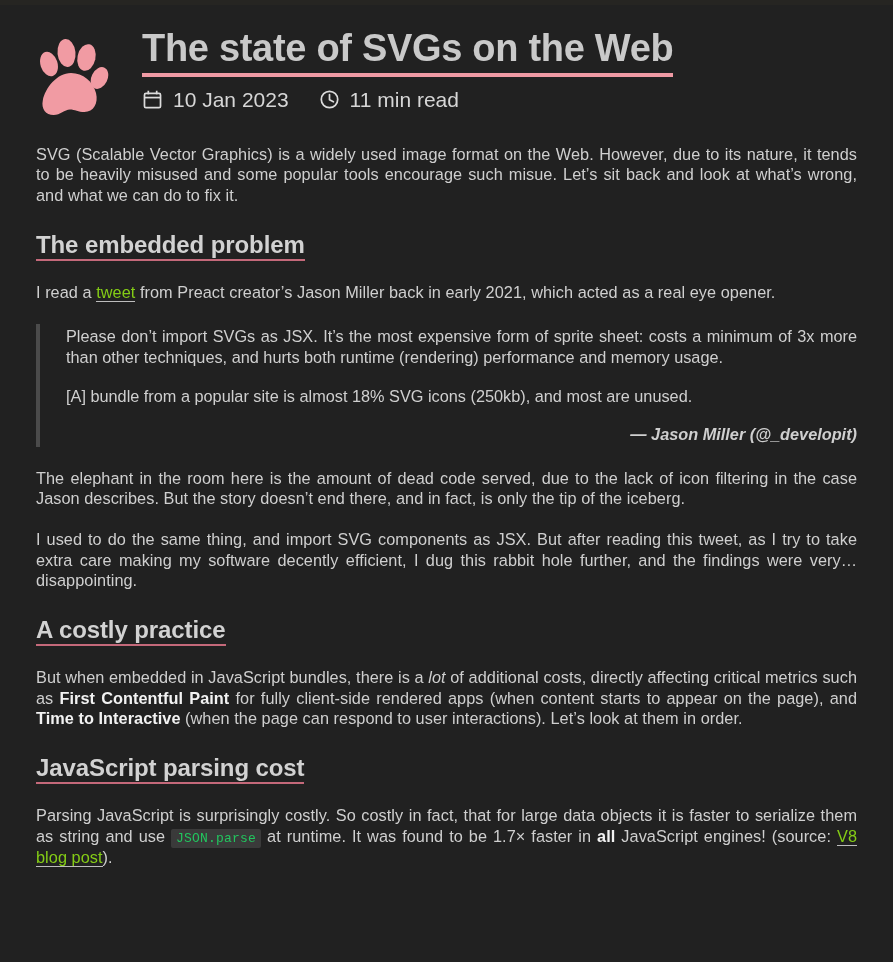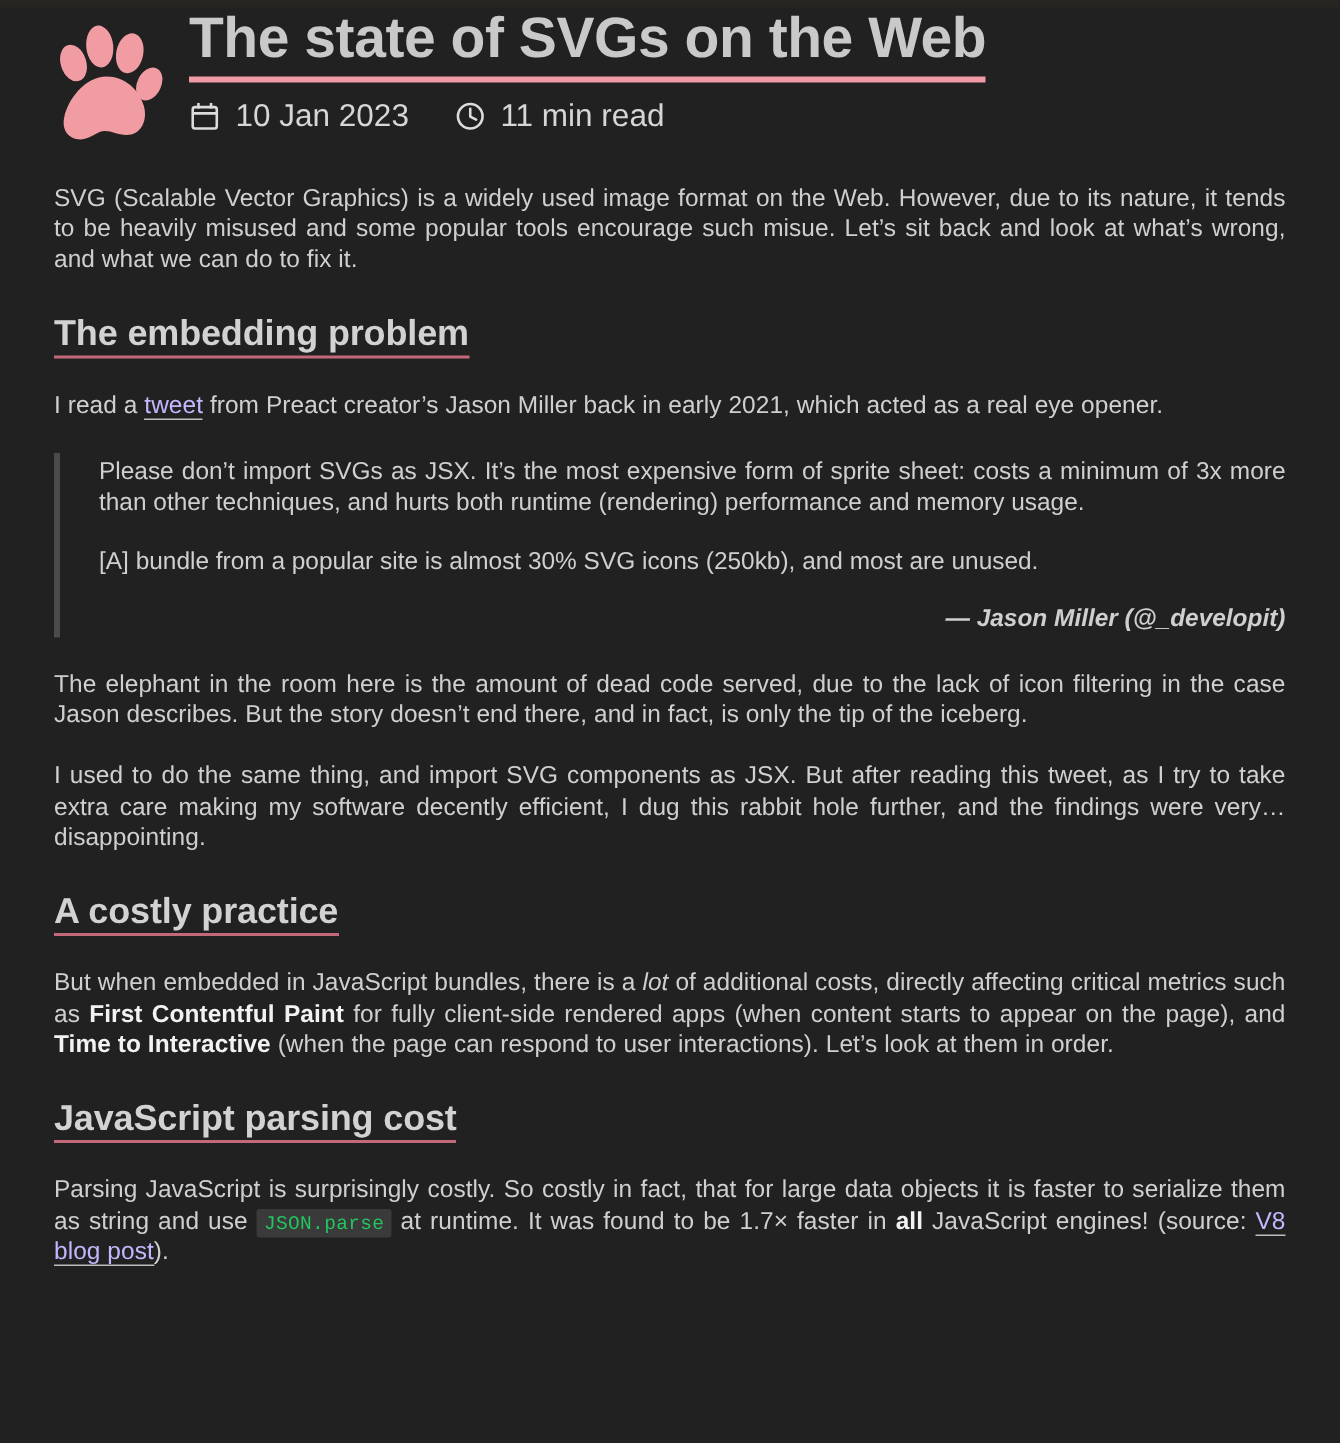--- a/index.html
+++ b/index.html
@@ -45,21 +45,22 @@
     letter-spacing: 0.1px;
   }
   nav.nav a.active {
     border-bottom-color: #c4697a;
   }
 
   
   .article-head {
     display: flex;
     align-items: flex-start;
-    gap: 16px;
+    margin-top: 22px;
+    gap: 32px;
   }
   .paw {
     flex: 0 0 auto;
     width: 72px;
     height: 86px;
     margin-top: 6px;
     margin-left: 2px;
   }
   .head-text { flex: 1 1 auto; min-width: 0; padding-top: 0px;}
   h1.title {
@@ -92,21 +93,21 @@
   p.body {
     margin: 21px 0 0 0;
     font-size: 16.3px;
     line-height: 1.25;
     color: #cfcfcf;
     text-align: justify;
     letter-spacing: 0.05px;
   }
   p.body.first { margin-top: 25px; }
   p.body a, .bq a {
-    color: #c4b5fd;
+    color: #84cc16;
     text-decoration: none;
     border-bottom: 1.3px solid #bdbdbd;
   }
   b, strong { color: #f2f2f2; font-weight: 700; }
   i, em { font-style: italic; }
   code.inline {
     font-family: "Liberation Mono", monospace;
     font-size: 13px;
     background: #3a3a3a;
     color: #22c55e;
@@ -197,28 +198,28 @@
         </div>
       </div>
     </div>
   </header>
 
   <main>
 
     <p class="body first">SVG (Scalable Vector Graphics) is a widely used image format on the Web. However, due to its nature, it tends to be heavily misused and some popular tools encourage such misue. Let’s sit back and look at what’s wrong, and what we can do to fix it.</p>
 
     <div class="h2row">
-      <h2 class="section">The embedding problem</h2>
+      <h2 class="section">The embedded problem</h2>
     </div>
 
     <p class="body"><span>I read a </span><a href="#">tweet</a><span> from Preact creator’s Jason Miller back in early 2021, which acted as a real eye opener.</span></p>
 
     <blockquote class="bq">
       <p>Please don’t import SVGs as JSX. It’s the most expensive form of sprite sheet: costs a minimum of 3x more than other techniques, and hurts both runtime (rendering) performance and memory usage.</p>
-      <p>[A] bundle from a popular site is almost 30% SVG icons (250kb), and most are unused.</p>
+      <p>[A] bundle from a popular site is almost 18% SVG icons (250kb), and most are unused.</p>
       <p class="attrib">— Jason Miller (@_developit)</p>
     </blockquote>
 
     <p class="body">The elephant in the room here is the amount of dead code served, due to the lack of icon filtering in the case Jason describes. But the story doesn’t end there, and in fact, is only the tip of the iceberg.</p>
     <p class="body">I used to do the same thing, and import SVG components as JSX. But after reading this tweet, as I try to take extra care making my software decently efficient, I dug this rabbit hole further, and the findings were very… disappointing.</p>
 
     <div class="h2row">
       <h2 class="section">A costly practice</h2>
     </div>
 

